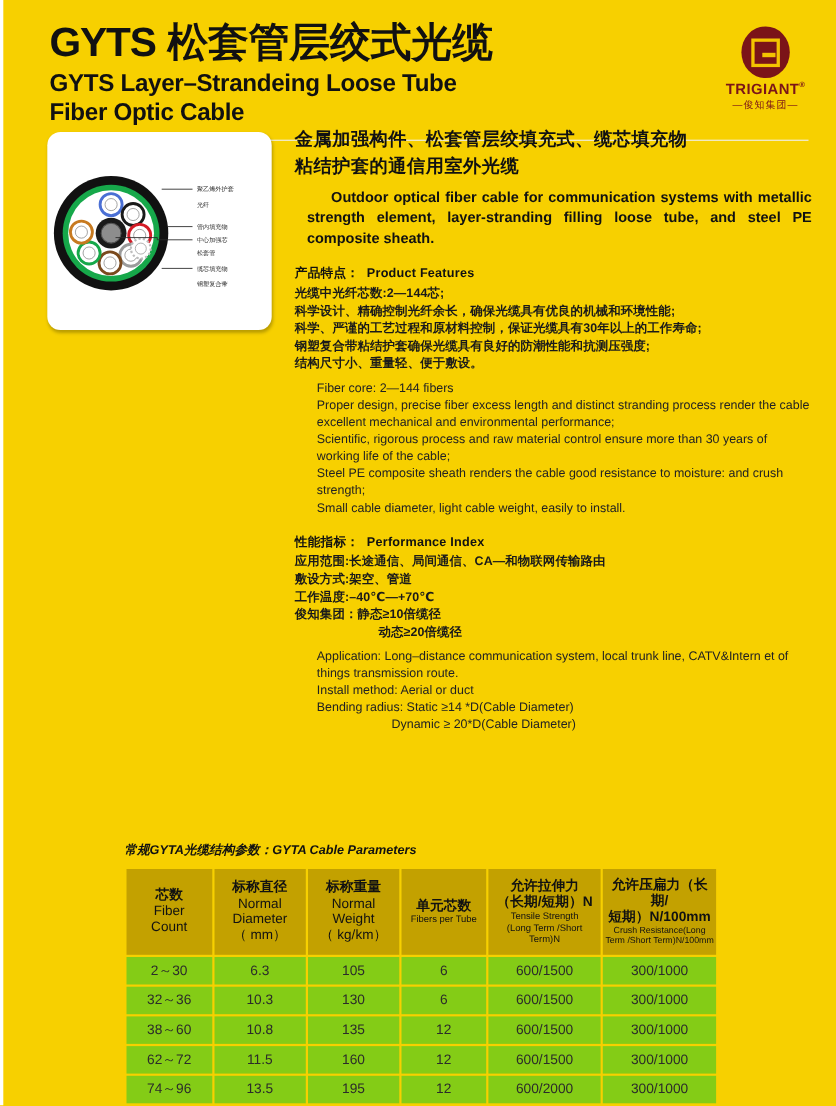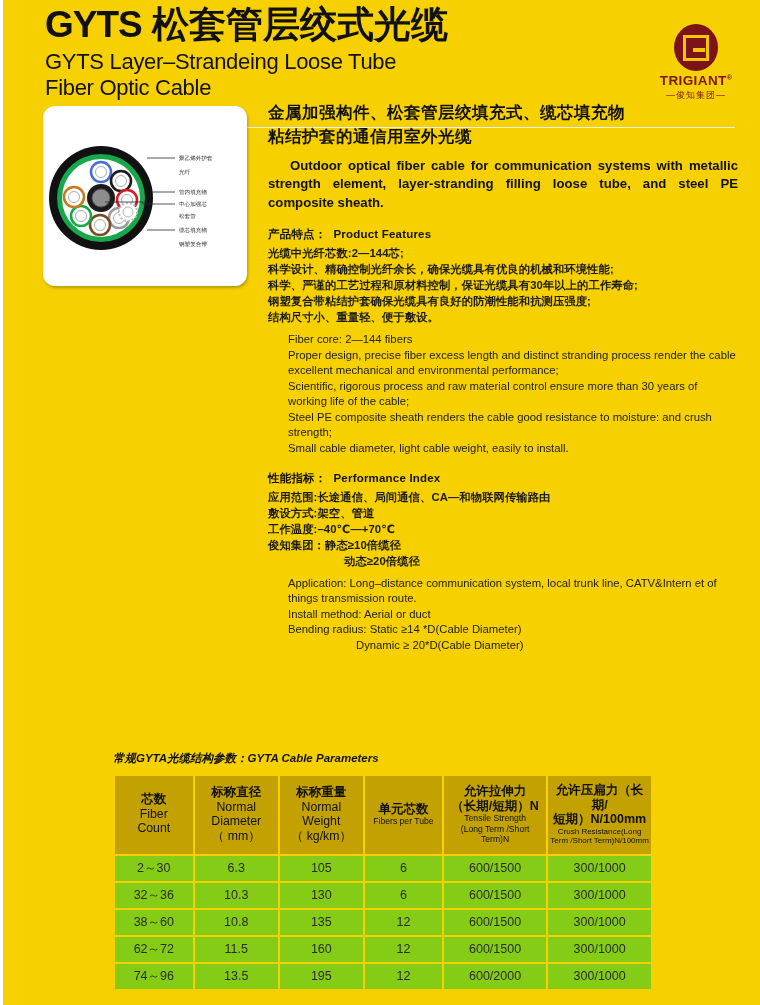--- a/index.html
+++ b/index.html
@@ -10,28 +10,28 @@
     overflow: hidden;
   }
   #page {
     position: relative;
     width: 760px; height: 1005px;
     background: #F7D000;
     border-left: 3px solid #ffffff;
   }
 
   
-  .header { position: relative; padding: 6px 0 0 42px; }
+  .header { position: relative; padding: 20px 0 0 42px; }
   .title-cn {
     font-size: 37px; font-weight: bold; color: #111;
     letter-spacing: 0px; line-height: 1.05; white-space: nowrap;
   }
   .title-cn .latin { font-family: "Liberation Sans", sans-serif; letter-spacing: -1px; }
   .title-en {
-    font-size: 22px; font-weight: normal; color: #111;
+    font-size: 22px; font-weight: bold; color: #111;
     line-height: 1.18; margin-top: 4px; letter-spacing: -0.3px;
   }
 
   
   .logo {
     position: absolute; right: 16px; top: 24px;
     width: 96px; text-align: center;
   }
   .logo-badge {
     width: 44px; height: 47px; margin: 0 auto;
@@ -80,21 +80,21 @@
   }
 
   .lead-cn {
     font-family: "Liberation Serif", "DejaVu Serif", serif;
     font-size: 16.5px; font-weight: bold; color: #111;
     line-height: 1.45; letter-spacing: .5px;
   }
   .lead-en {
     font-size: 13.2px; font-weight: bold; color: #111;
     line-height: 1.42; margin-top: 8px;
-    text-align: justify; text-justify: inter-word;
+    text-align: justify; text-justify: inter-word; margin-left: 11px;
   }
   .lead-en .indent { display: inline-block; width: 22px; }
 
   .sect { margin-top: 14px; }
   .sect-head {
     font-size: 11.5px; font-weight: bold; color: #111;
     margin-bottom: 3px; letter-spacing: .2px;
   }
   .sect-head .en { margin-left: 7px; }
   .line-cn {

